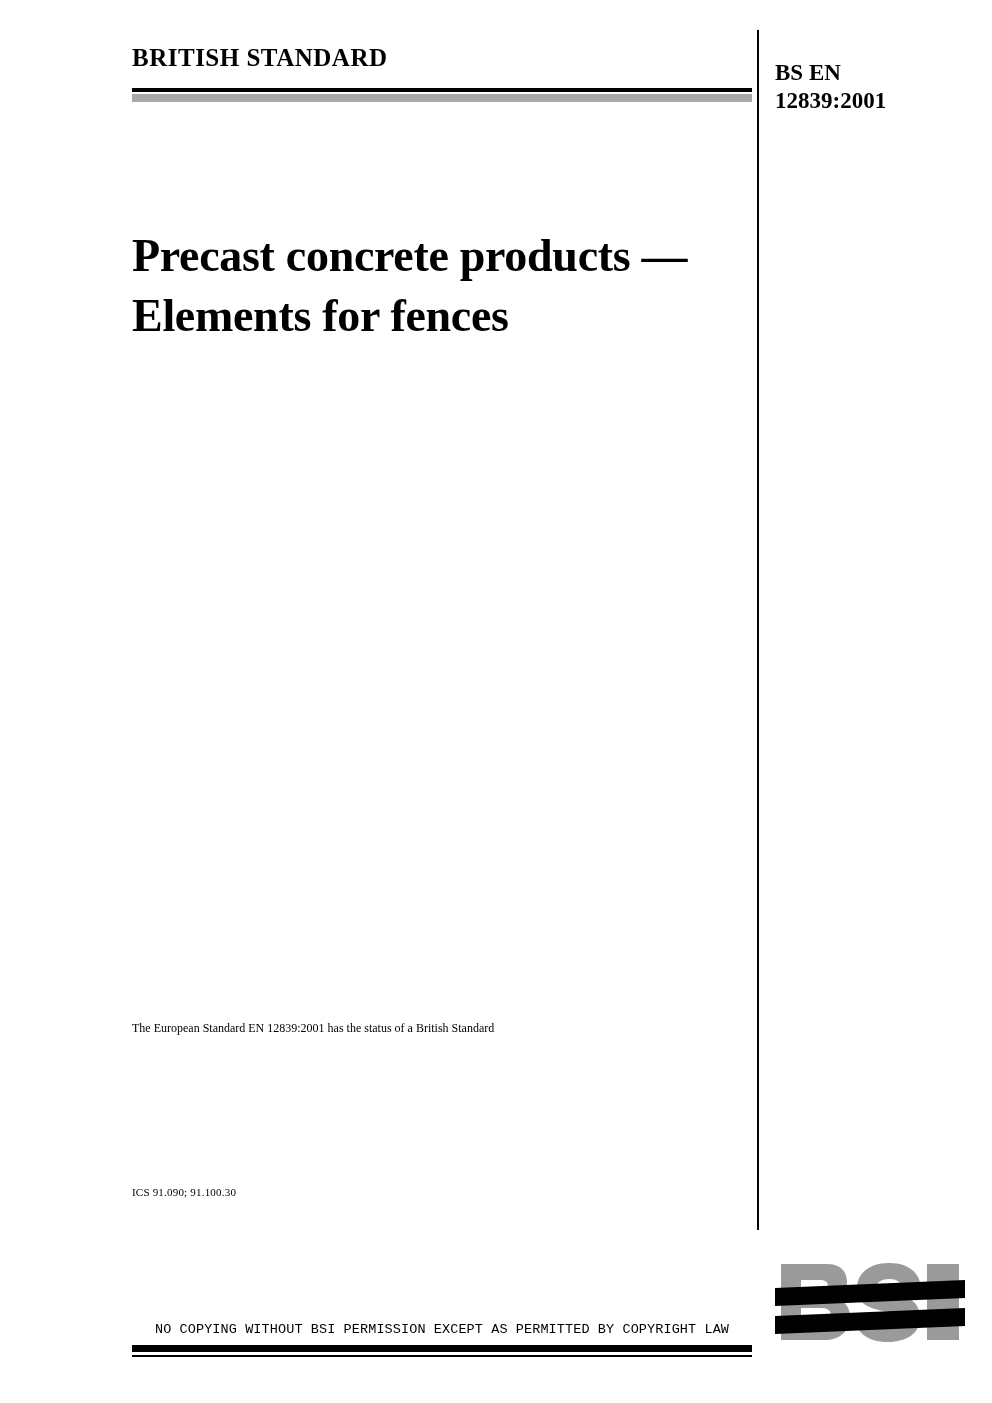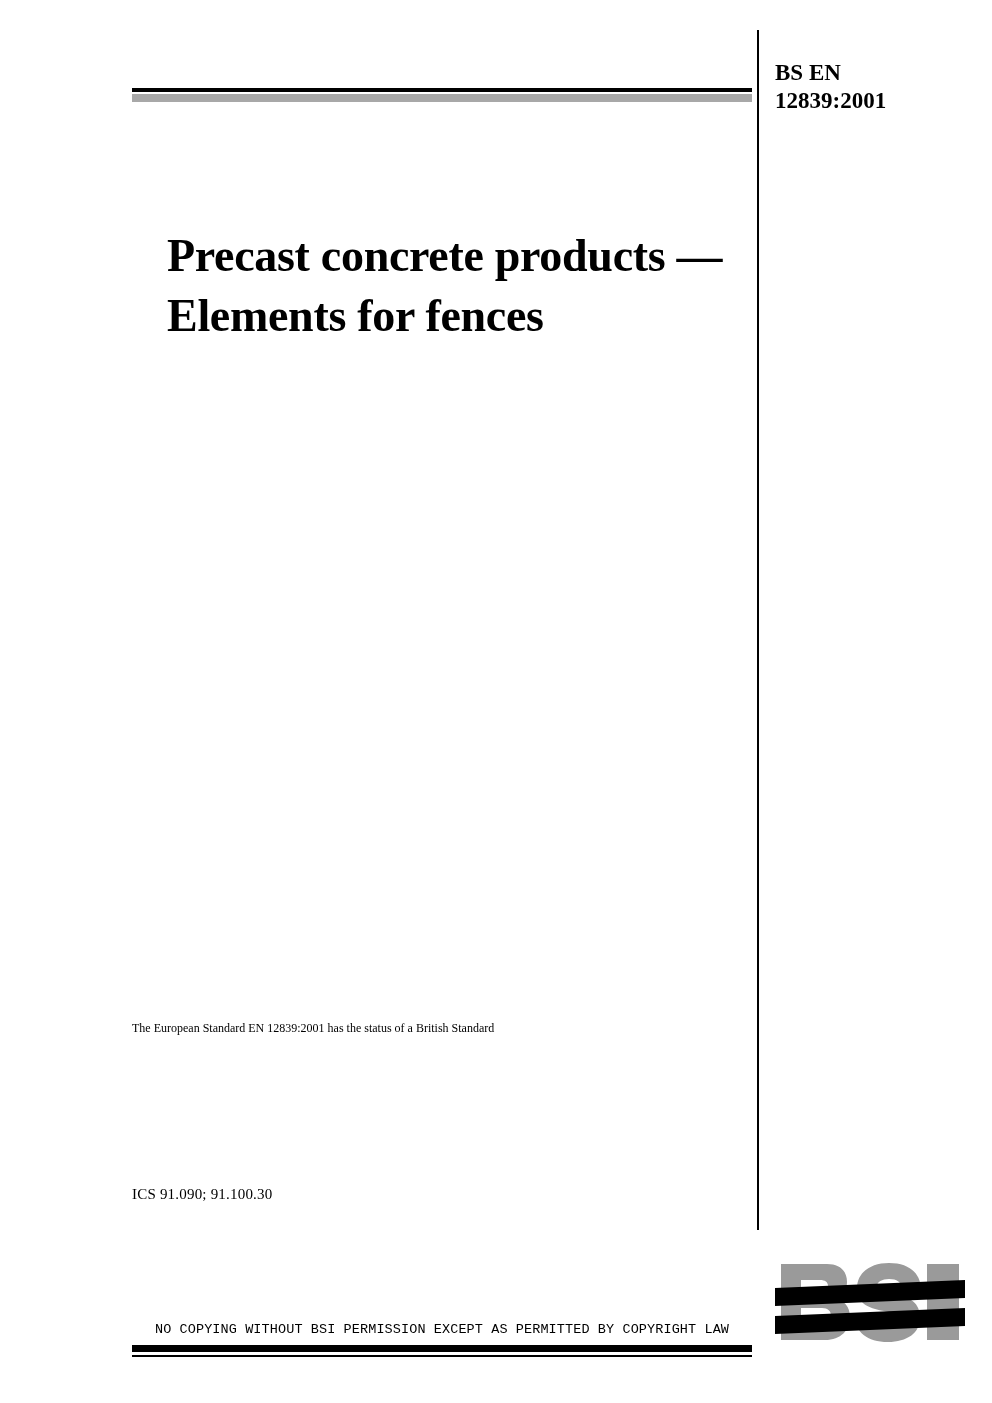--- a/index.html
+++ b/index.html
@@ -79,41 +79,40 @@
   .title {
     position: absolute;
     left: 132px;
     top: 195px;
     width: 600px;
     font-family: "Liberation Serif", serif;
     font-weight: bold;
     font-size: 46px;
     line-height: 60px;
     letter-spacing: -0.3px;
-    margin-left: 35px;
   }
 
   
   .status-note {
     position: absolute;
     left: 132px;
     top: 1018px;
     width: 600px;
     font-family: "Liberation Serif", serif;
     font-size: 12px;
     line-height: 21px;
   }
 
   
   .ics {
     position: absolute;
     left: 132px;
     top: 1186px;
     font-family: "Liberation Serif", serif;
-    font-size: 15px;
+    font-size: 11px;
     letter-spacing: 0.2px;
   }
 
   
   .footer-note {
     position: absolute;
     left: 132px;
     top: 1322px;
     width: 620px;
     text-align: center;
@@ -146,20 +145,21 @@
     width: 190px;
     height: 96px;
   }
   .bsi-logo svg { display: block; }
 </style>
 </head>
 <body>
 
 <div class="page">
 
+  <div class="header-label">BRITISH STANDARD</div>
 
   <div class="std-number" style="white-space: pre-line;">BS EN
 12839:2001</div>
 
   <div class="rule-thick"></div>
   <div class="rule-grey"></div>
 
   <div class="v-divider"></div>
 
   <h1 class="title">Precast concrete products — Elements for fences</h1>

